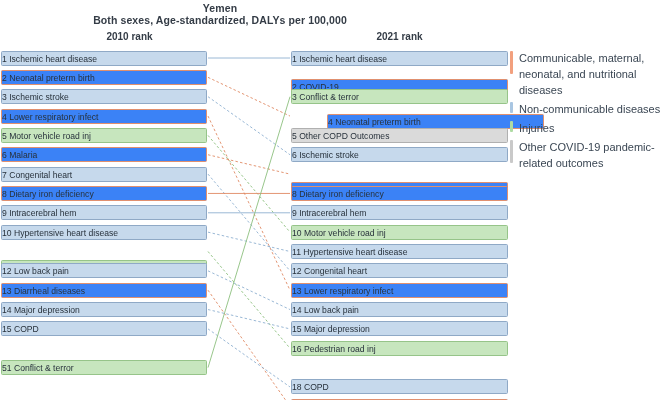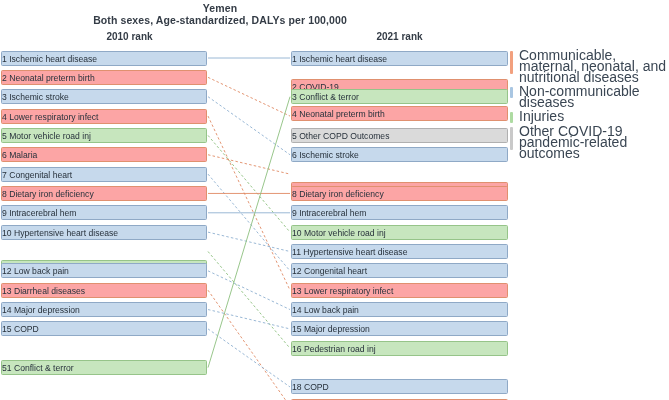--- a/index.html
+++ b/index.html
@@ -31,34 +31,34 @@
   .bar{
     position:absolute;left:0;box-sizing:border-box;
     height:15px;line-height:15px;
     border:1px solid;border-radius:1.5px;
     font-size:8.6px;white-space:nowrap;overflow:hidden;
     padding-left:0;color:#27313b;
   }
   #col-left .bar{width:206px;}
   #col-right .bar{width:217px;}
 
-  .cat-cmnn{background:#fca5a5;border-color:#e0906f;}
+  .cat-cmnn{background:#3b82f6;border-color:#e0906f;}
   .cat-ncd {background:#c6d9ec;border-color:#8fa9c6;}
   .cat-inj {background:#c7e6be;border-color:#96c489;}
   .cat-cov {background:#dadada;border-color:#b0b0b0;}
 
   .bar .rank{font-weight:400;}
   .bar .nm{font-weight:400;}
 
   svg#links{position:absolute;left:0;top:0;width:669px;height:400px;pointer-events:none;}
 
   #legend{position:absolute;left:510px;top:50px;width:159px;}
   .leg-row{position:relative;display:flex;align-items:flex-start;margin-bottom:3px;}
   .leg-sw{width:3px;flex:0 0 3px;border-radius:1px;margin-right:6px;margin-top:1px;}
-  .leg-tx{font-size:14px;line-height:11px;color:#3a4653;}
+  .leg-tx{font-size:11px;line-height:16px;color:#3a4653;}
   .sw-cmnn{background:#f2a07e;height:23px;}
   .sw-ncd {background:#a9c6e2;height:11px;}
   .sw-inj {background:#aedba2;height:11px;}
   .sw-cov {background:#c9c9c9;height:23px;}
 </style>
 </head>
 <body>
 
 <div id="stage">
 
@@ -102,21 +102,21 @@
       <div class="bar cat-ncd" style="top: 263.35px;"><span class="rank">12</span><span class="nm"> Low back pain</span></div>
       <div class="bar cat-cmnn" style="top: 282.7px;"><span class="rank">13</span><span class="nm"> Diarrheal diseases</span></div>
       <div class="bar cat-ncd" style="top: 302.05px;"><span class="rank">14</span><span class="nm"> Major depression</span></div>
       <div class="bar cat-ncd" style="top: 321.4px;"><span class="rank">15</span><span class="nm"> COPD</span></div>
       <div class="bar cat-inj" style="top: 360.1px;"><span class="rank">51</span><span class="nm"> Conflict &amp; terror</span></div>
     </div>
   <div class="column" id="col-right">
       <div class="bar cat-ncd" style="top: 50.5px;"><span class="rank">1</span><span class="nm"> Ischemic heart disease</span></div>
       <div class="bar cat-cmnn" style="top: 79px;"><span class="rank">2</span><span class="nm"> COVID-19</span></div>
       <div class="bar cat-inj" style="top: 89.2px;"><span class="rank">3</span><span class="nm"> Conflict &amp; terror</span></div>
-      <div class="bar cat-cmnn" style="top: 106px;"><span class="rank">4</span><span class="nm"> Neonatal preterm birth</span></div>
+      <div class="bar cat-cmnn" style="top: 114px; margin-left: 36px;"><span class="rank">4</span><span class="nm"> Neonatal preterm birth</span></div>
       <div class="bar cat-cov" style="top: 127.9px;"><span class="rank">5</span><span class="nm"> Other COPD Outcomes</span></div>
       <div class="bar cat-ncd" style="top: 147.25px;"><span class="rank">6</span><span class="nm"> Ischemic stroke</span></div>
       <div class="bar cat-cmnn" style="top: 182px;"><span class="rank">7</span><span class="nm"> Malaria</span></div>
       <div class="bar cat-cmnn" style="top: 185.95px;"><span class="rank">8</span><span class="nm"> Dietary iron deficiency</span></div>
       <div class="bar cat-ncd" style="top: 205.3px;"><span class="rank">9</span><span class="nm"> Intracerebral hem</span></div>
       <div class="bar cat-inj" style="top: 224.65px;"><span class="rank">10</span><span class="nm"> Motor vehicle road inj</span></div>
       <div class="bar cat-ncd" style="top: 244px;"><span class="rank">11</span><span class="nm"> Hypertensive heart disease</span></div>
       <div class="bar cat-ncd" style="top: 263.35px;"><span class="rank">12</span><span class="nm"> Congenital heart</span></div>
       <div class="bar cat-cmnn" style="top: 282.7px;"><span class="rank">13</span><span class="nm"> Lower respiratory infect</span></div>
       <div class="bar cat-ncd" style="top: 302.05px;"><span class="rank">14</span><span class="nm"> Low back pain</span></div>

